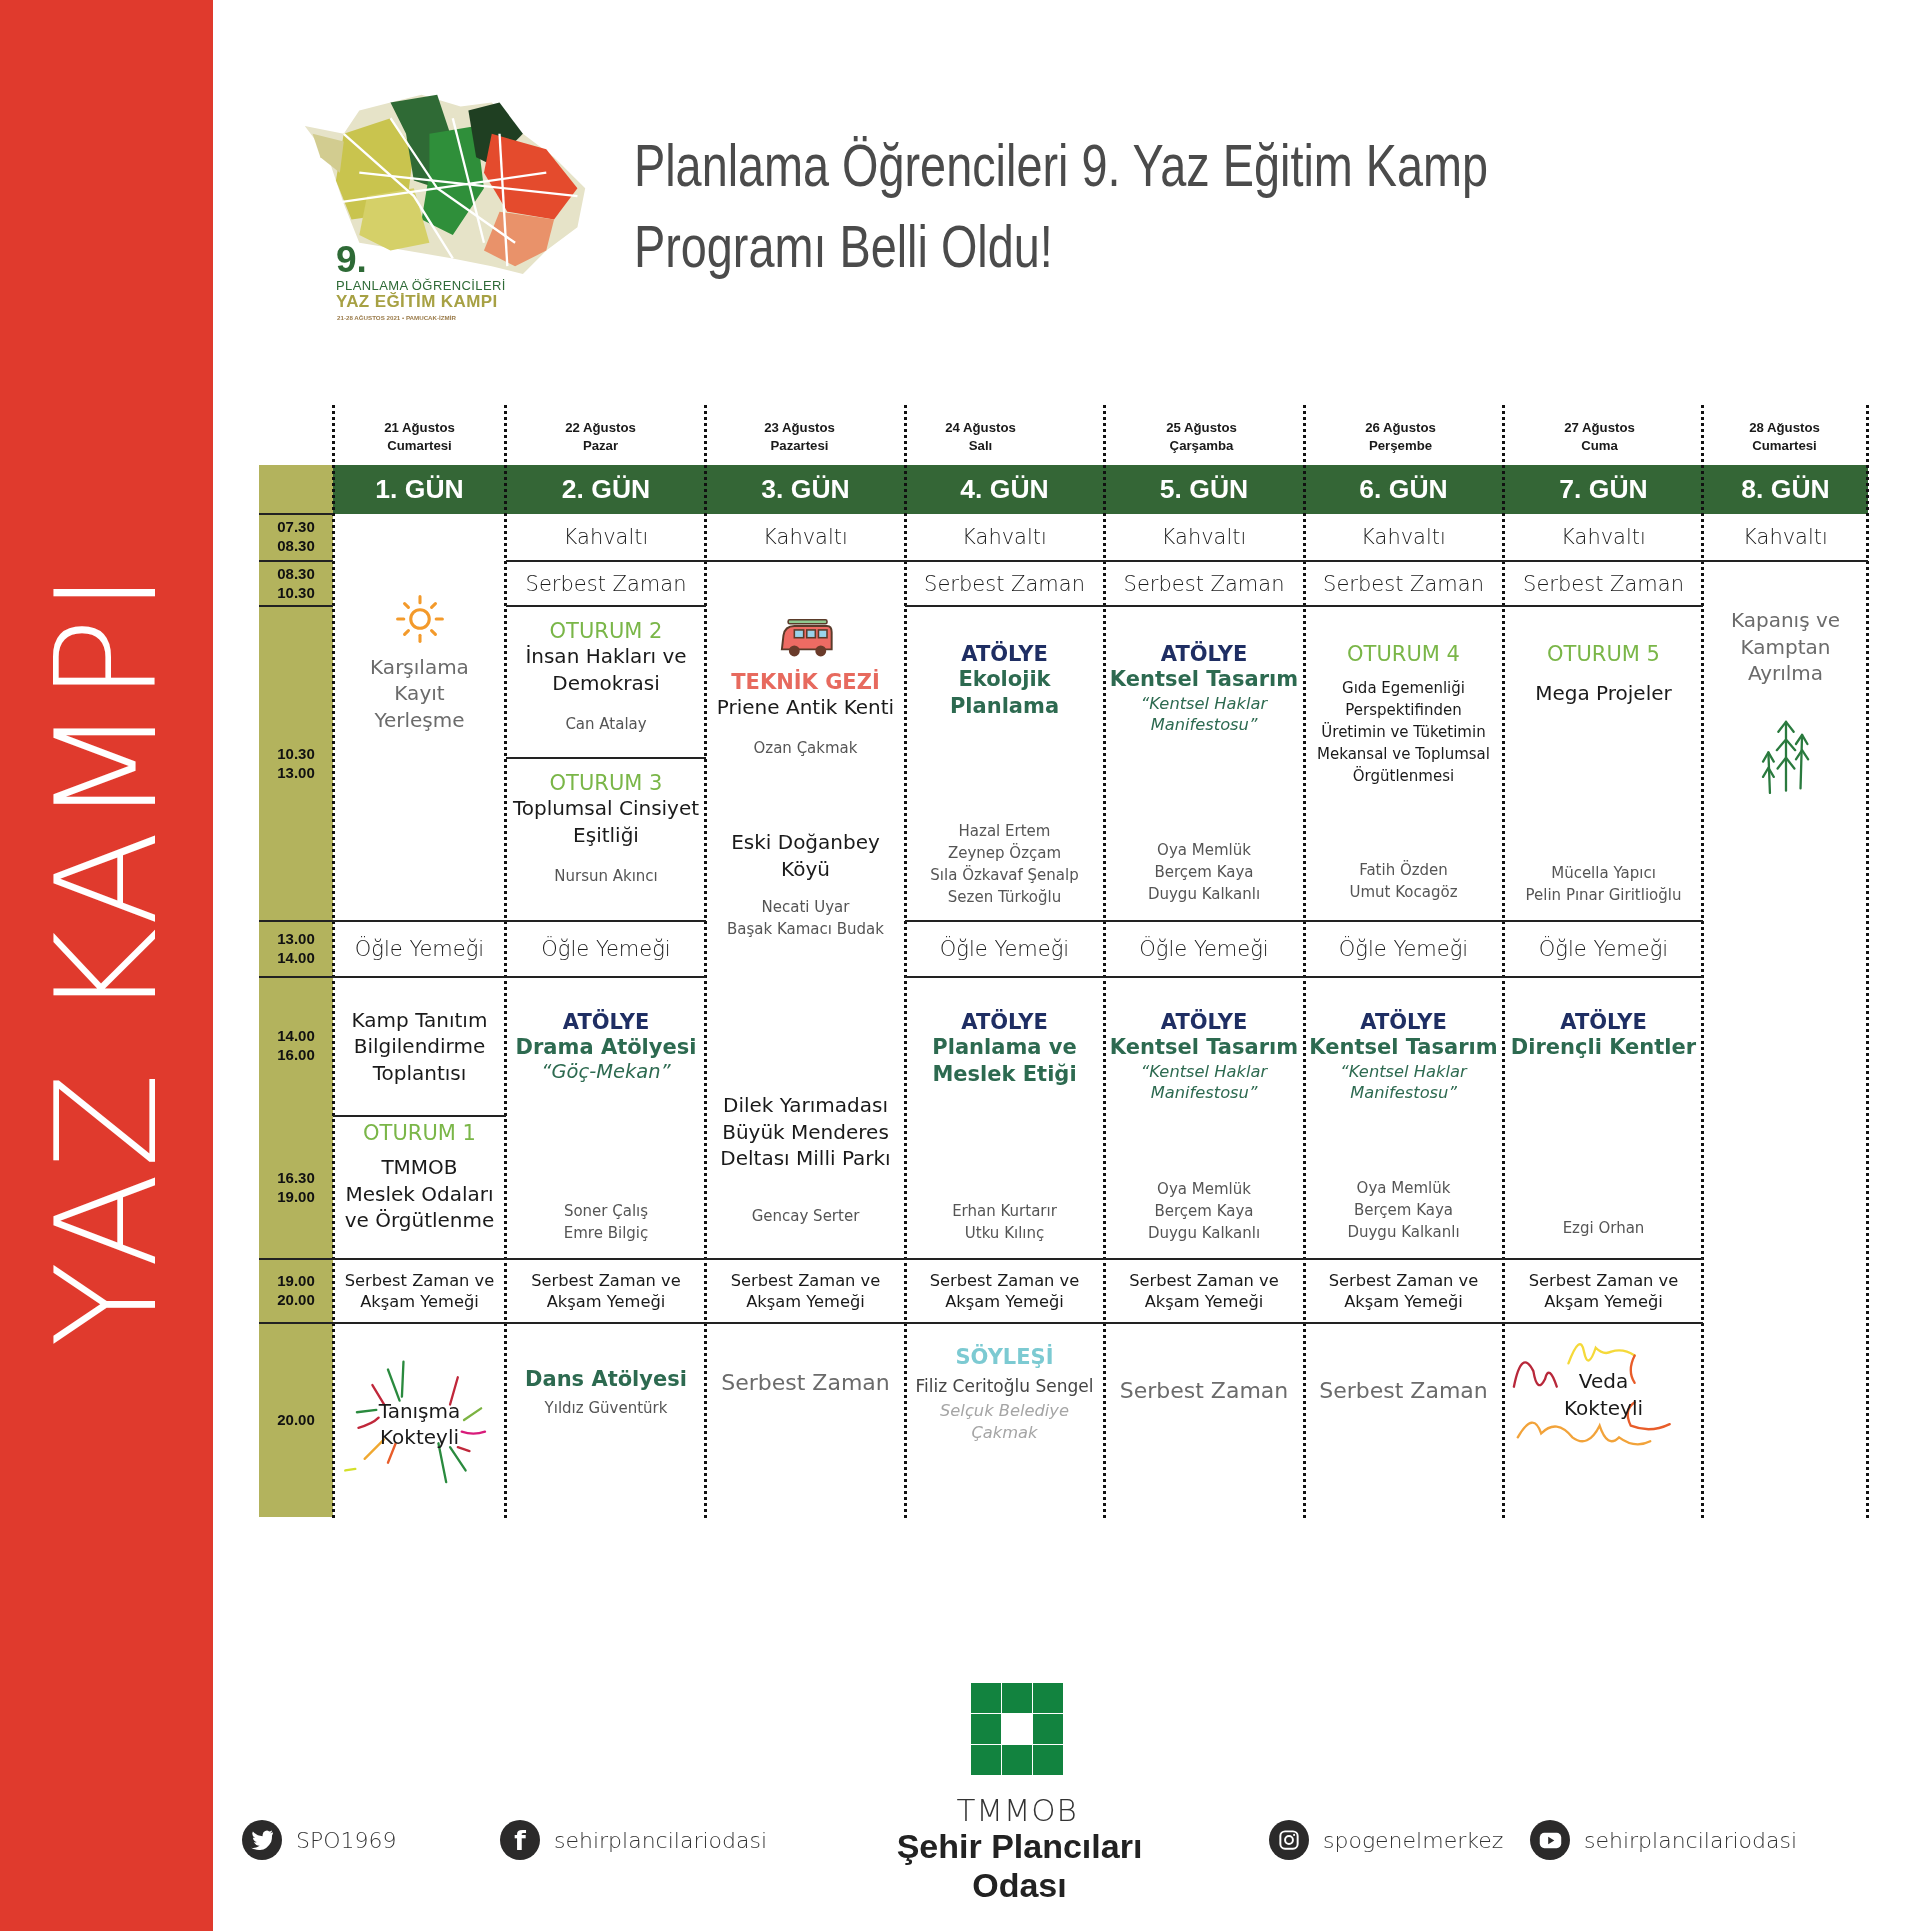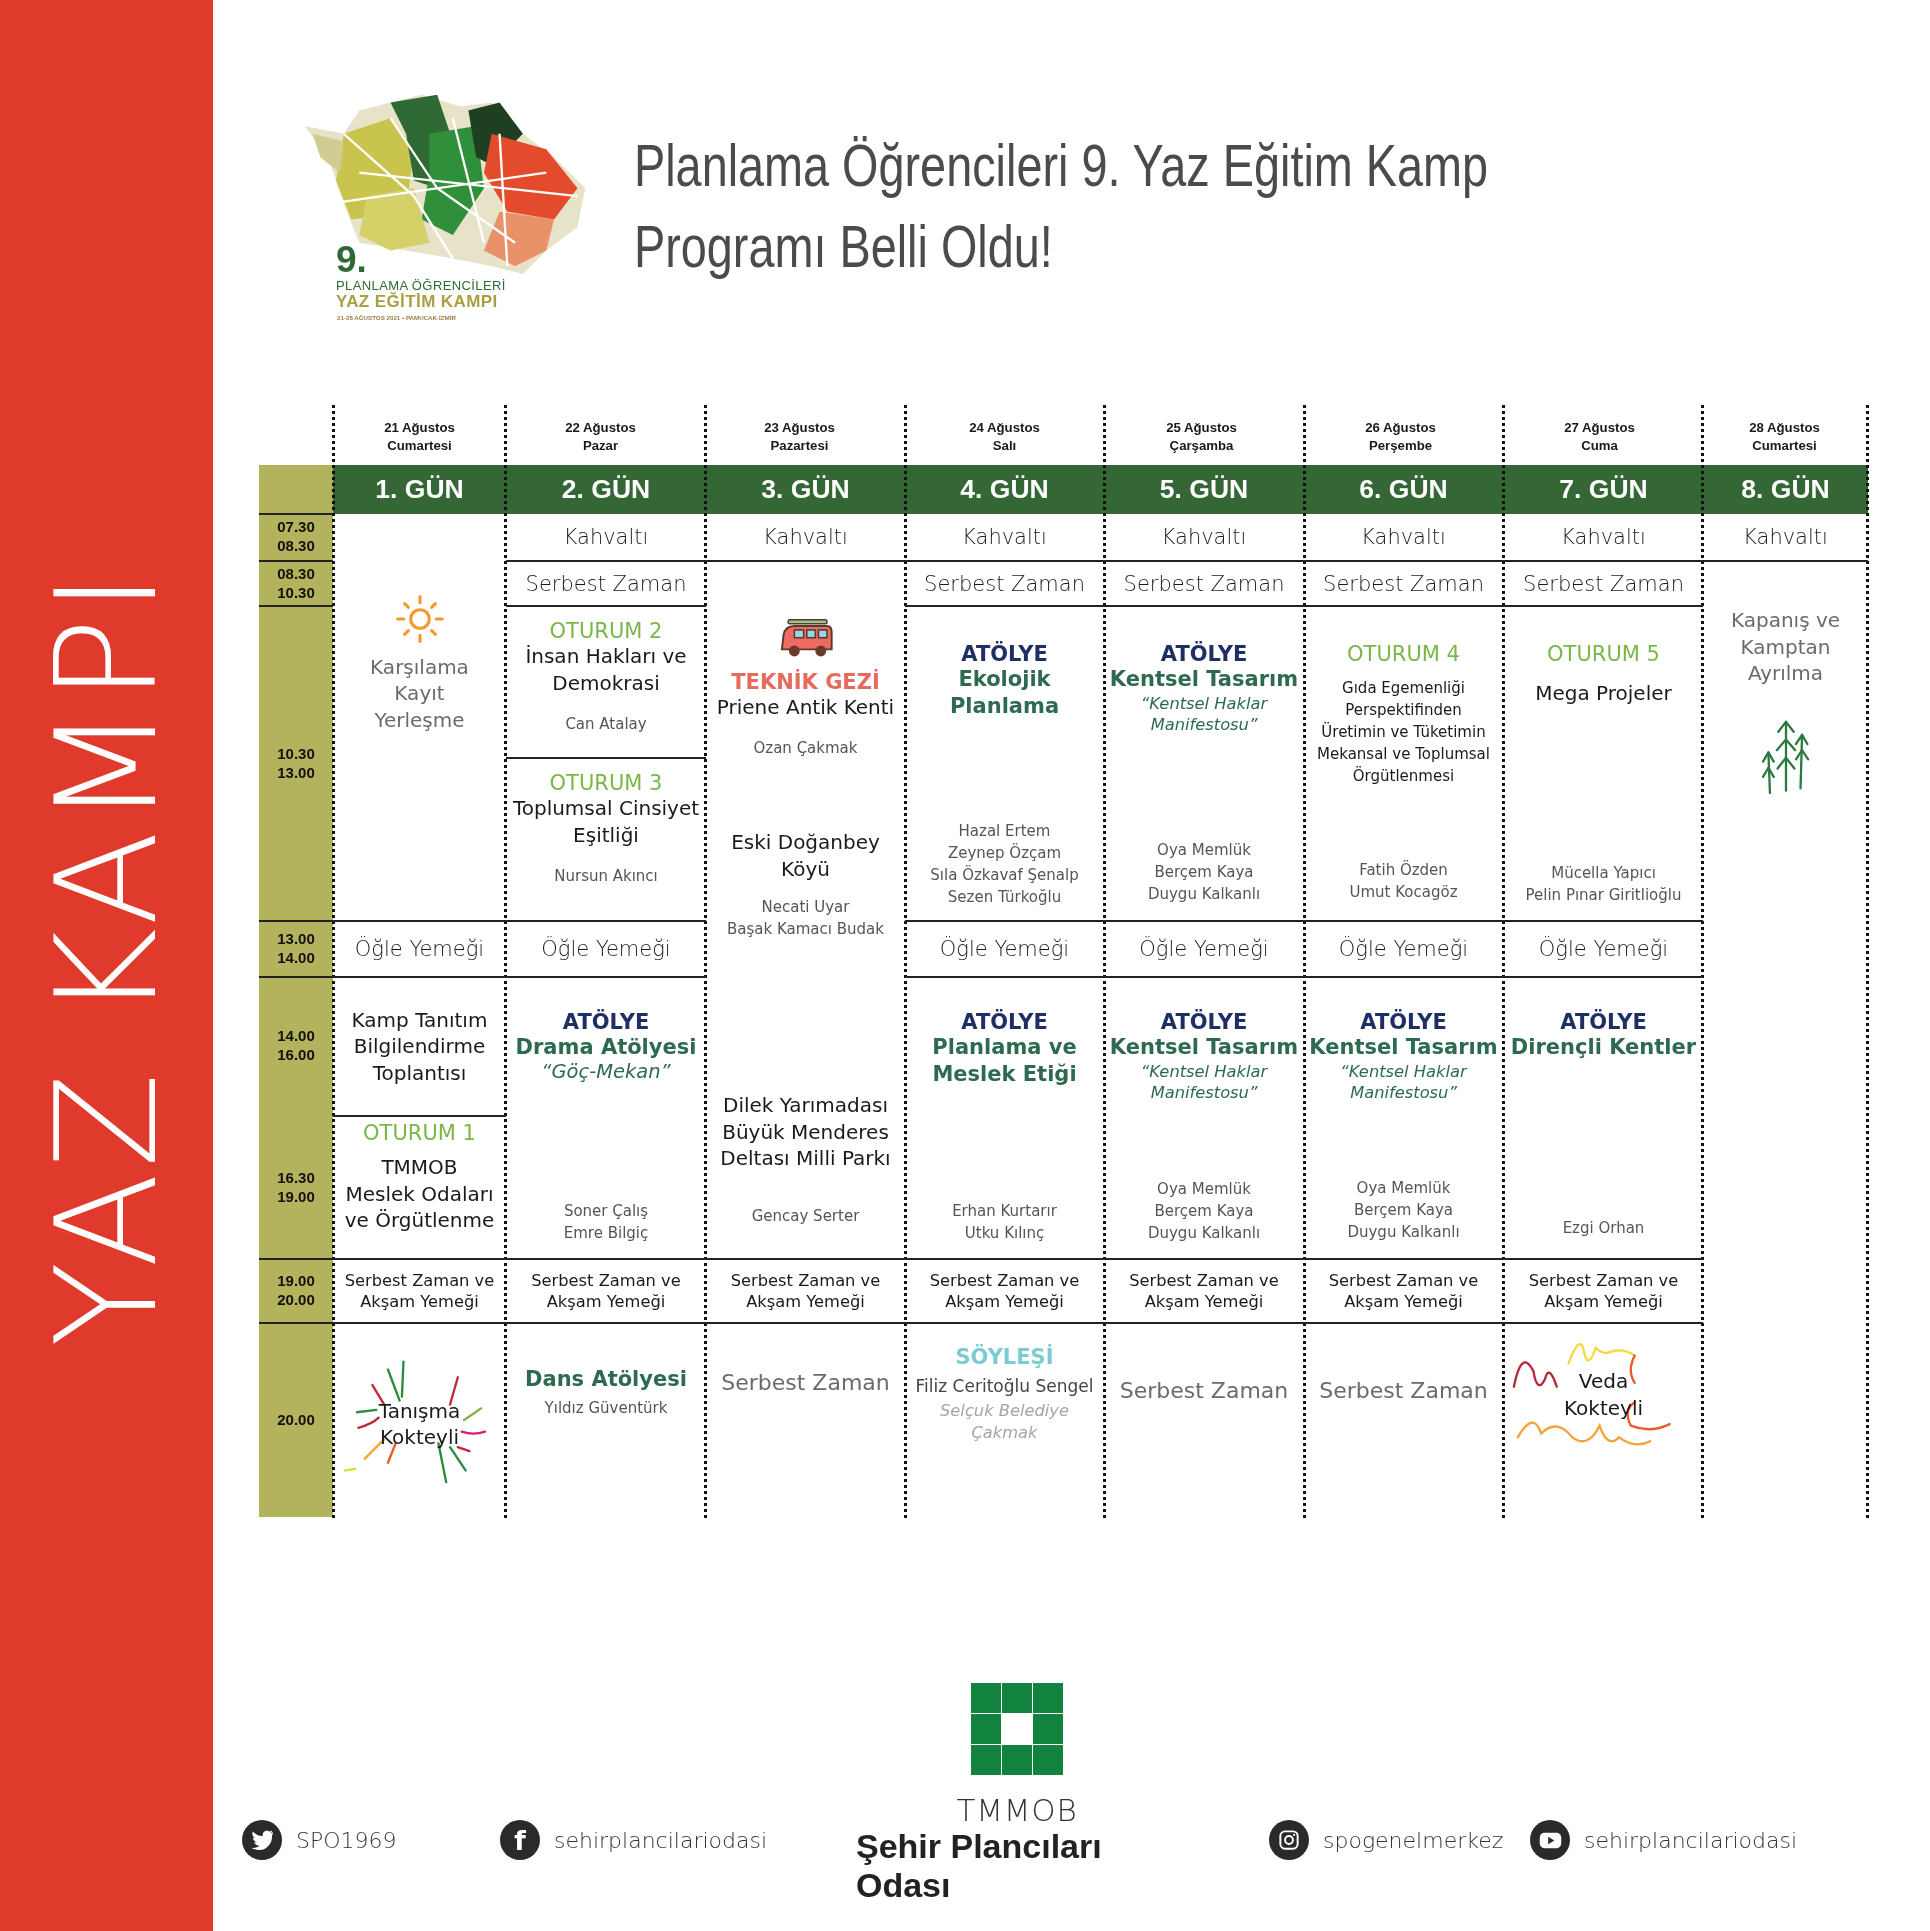--- a/index.html
+++ b/index.html
@@ -53,21 +53,21 @@
   .ital { font-style: italic; font-size: 16.3px; line-height: 21px; color: #2d6a50; }
   .teknik { font-size: 21px; font-weight: bold; color: #e76a5e; }
   .soylesi { font-size: 21px; font-weight: bold; color: #7ccad2; }
   .ital-grey { font-style: italic; font-size: 16.3px; line-height: 22px; color: #a5a5a5; }
 
   
   .footer-logo { position: absolute; left: 971px; top: 1683px; width: 92px; height: 92px; }
   .fl-sq { position: absolute; background: #12833f; }
   .tmmob { position: absolute; left: 915px; top: 1792px; width: 204px; text-align: center; font-size: 31px; color: #333; font-weight: 200;
     font-family: "DejaVu Sans", sans-serif; letter-spacing: 0.8px; }
-  .spo { position: absolute; left: 856px; top: 1827px; width: 327px; text-align: left; font-size: 34px; font-weight: bold; color: #222;
+  .spo { position: absolute; left: 856px; top: 1827px; width: 327px; text-align: center; font-size: 34px; font-weight: bold; color: #222;
     font-family: "Liberation Sans Narrow", "Liberation Sans", sans-serif; }
   .social { position: absolute; top: 1820px; display: flex; align-items: center; gap: 14px; }
   .social-icon { width: 40px; height: 40px; border-radius: 50%; background: #2b2a2a; display: flex; align-items: center; justify-content: center; color: #fff; }
   .social-label { font-size: 22px; color: #333; font-family: "DejaVu Sans", sans-serif; font-weight: 300; }
 </style>
 </head>
 <body>
 
 <div class="redbar">
   <div class="redbar-title">YAZ KAMPI</div>
@@ -138,21 +138,21 @@
       <div>Cumartesi</div>
     </div>
   <div class="day-date" style="left:514px">
       <div>22 Ağustos</div>
       <div>Pazar</div>
     </div>
   <div class="day-date" style="left:713px">
       <div>23 Ağustos</div>
       <div>Pazartesi</div>
     </div>
-  <div class="day-date" style="left:918px">
+  <div class="day-date" style="left:894px">
       <div>24 Ağustos</div>
       <div>Salı</div>
     </div>
   <div class="day-date" style="left:1115px">
       <div>25 Ağustos</div>
       <div>Çarşamba</div>
     </div>
   <div class="day-date" style="left:1314px">
       <div>26 Ağustos</div>
       <div>Perşembe</div>

